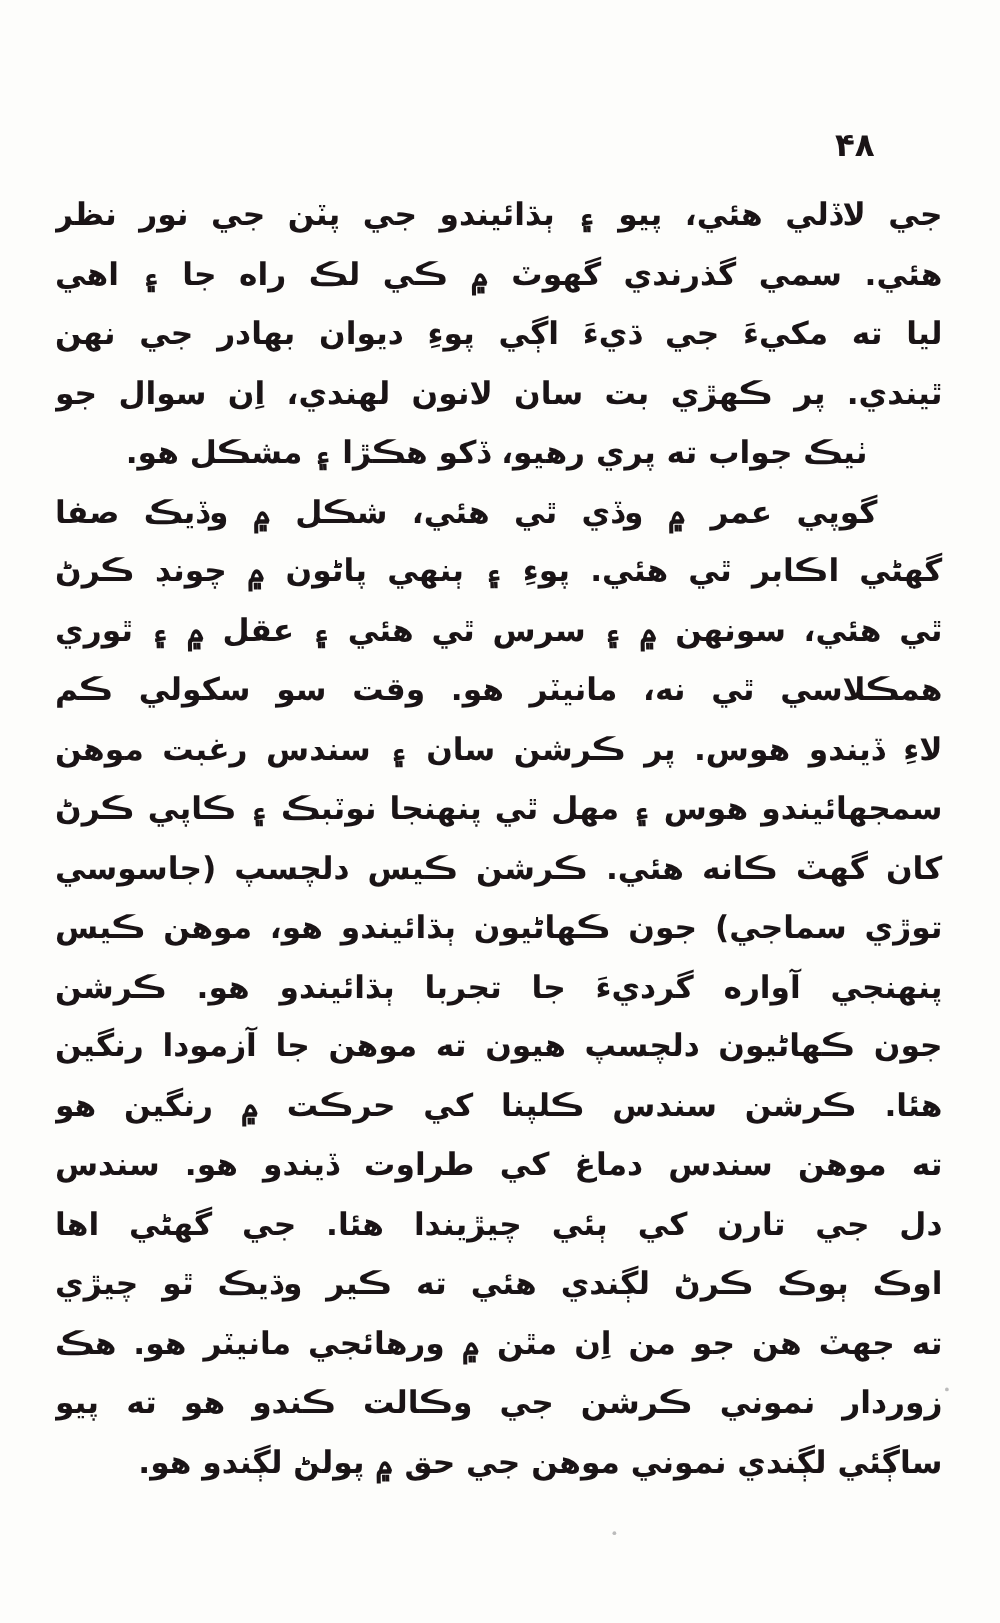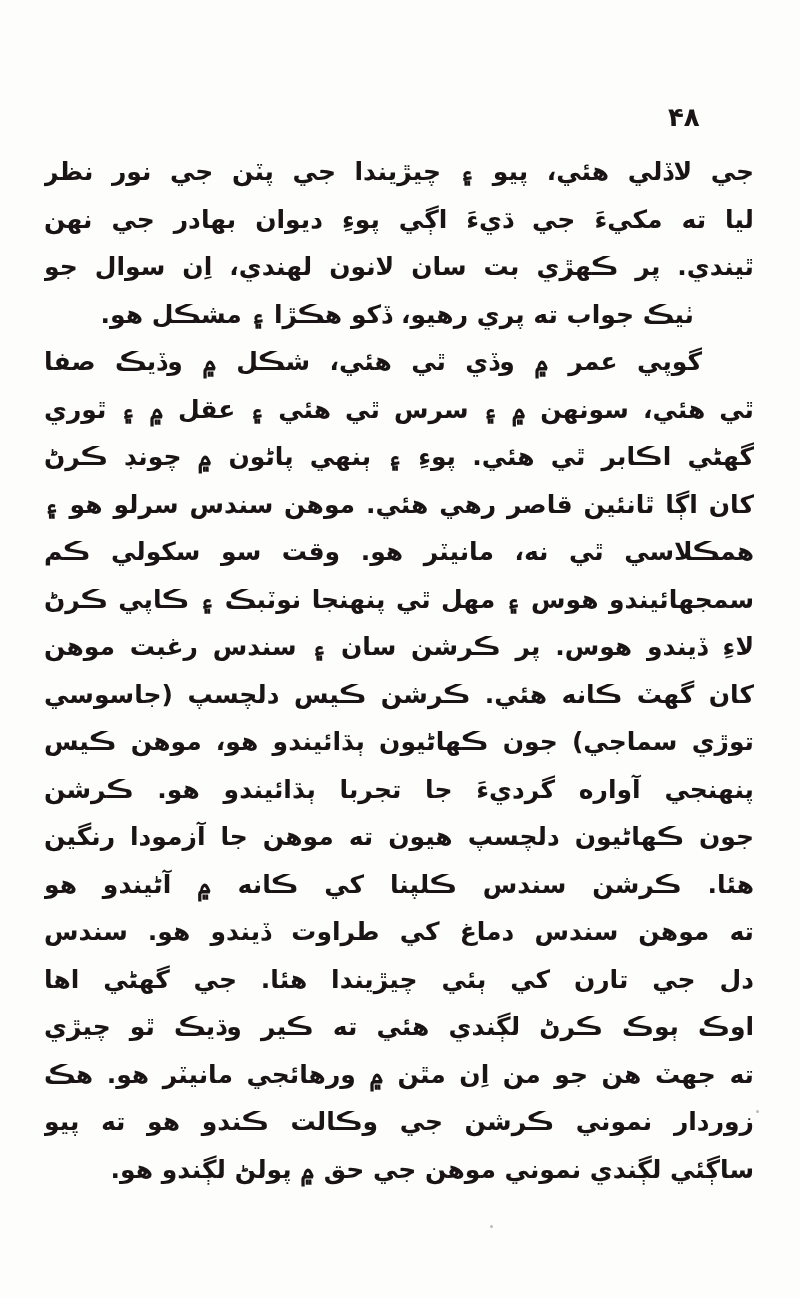--- a/index.html
+++ b/index.html
@@ -30,36 +30,36 @@
   .line.last { text-align-last: right; }
   .speck { position: absolute; width: 3px; height: 3px; background: #bbb; border-radius: 50%; }
 </style>
 </head>
 <body>
 
 <div class="page">
   <div class="page-number">۴۸</div>
 
   <div class="text-block">
-    <div class="line">جي لاڏلي هئي، پيو ۽ چيڙيندا جي پٽن جي نور نظر</div>
+    <div class="line">جي لاڏلي هئي، پيو ۽ ٻڌائيندو جي پٽن جي نور نظر</div>
+    <div class="line">هئي. سمي گذرندي گهوٽ ۾ ڪي لڪ راه جا ۽ اهي</div>
     <div class="line">ليا ته مکيءَ جي ڌيءَ اڳي پوءِ ديوان بهادر جي نهن</div>
     <div class="line">ٿيندي. پر ڪهڙي بت سان لانون لهندي، اِن سوال جو</div>
     <div class="line para-end">ٺيڪ جواب ته پري رهيو، ڏکو هڪڙا ۽ مشڪل هو.</div>
     <div class="line para-start">گوپي عمر ۾ وڏي ٿي هئي، شڪل ۾ وڏيڪ صفا</div>
+    <div class="line">گهڻي اڪابر ٿي هئي. پوءِ ۽ ٻنهي پاڻون ۾ چونڊ ڪرڻ</div>
     <div class="line">ٿي هئي، سونهن ۾ ۽ سرس ٿي هئي ۽ عقل ۾ ۽ ٿوري</div>
-    <div class="line">گهڻي اڪابر ٿي هئي. پوءِ ۽ ٻنهي پاڻون ۾ چونڊ ڪرڻ</div>
-    <div class="line">کان اڳا ٿانئين قاصر رهي هئي. موهن سندس سرلو هو ۽</div>
     <div class="line">همڪلاسي ٿي نه، مانيٽر هو. وقت سو سکولي ڪم</div>
+    <div class="line">لاءِ ڏيندو هوس. پر ڪرشن سان ۽ سندس رغبت موهن</div>
     <div class="line">سمجهائيندو هوس ۽ مهل ٿي پنهنجا نوٽبڪ ۽ ڪاپي ڪرڻ</div>
-    <div class="line">لاءِ ڏيندو هوس. پر ڪرشن سان ۽ سندس رغبت موهن</div>
     <div class="line">کان گهٽ ڪانه هئي. ڪرشن ڪيس دلچسپ (جاسوسي</div>
     <div class="line">توڙي سماجي) جون ڪهاڻيون ٻڌائيندو هو، موهن ڪيس</div>
     <div class="line">پنهنجي آواره گرديءَ جا تجربا ٻڌائيندو هو. ڪرشن</div>
     <div class="line">جون ڪهاڻيون دلچسپ هيون ته موهن جا آزمودا رنگين</div>
-    <div class="line">هئا. ڪرشن سندس ڪلپنا کي ڪانه ۾ آڻيندو هو</div>
+    <div class="line">هئا. ڪرشن سندس ڪلپنا کي حرڪت ۾ رنگين هو</div>
     <div class="line">ته موهن سندس دماغ کي طراوت ڏيندو هو. سندس</div>
     <div class="line">دل جي تارن کي ٻئي چيڙيندا هئا. جي گهڻي اها</div>
     <div class="line">اوڪ ٻوڪ ڪرڻ لڳندي هئي ته ڪير وڌيڪ ٿو چيڙي</div>
     <div class="line">ته جهٽ هن جو من اِن مٿن ۾ ورهائجي مانيٽر هو. هڪ</div>
     <div class="line">زوردار نموني ڪرشن جي وڪالت ڪندو هو ته پيو</div>
     <div class="line last">ساڳئي لڳندي نموني موهن جي حق ۾ پولڻ لڳندو هو.</div>
   </div>
 
   <div class="speck" style="left:490px; top:1225px;"></div>
   <div class="speck" style="left:756px; top:1110px;"></div>

